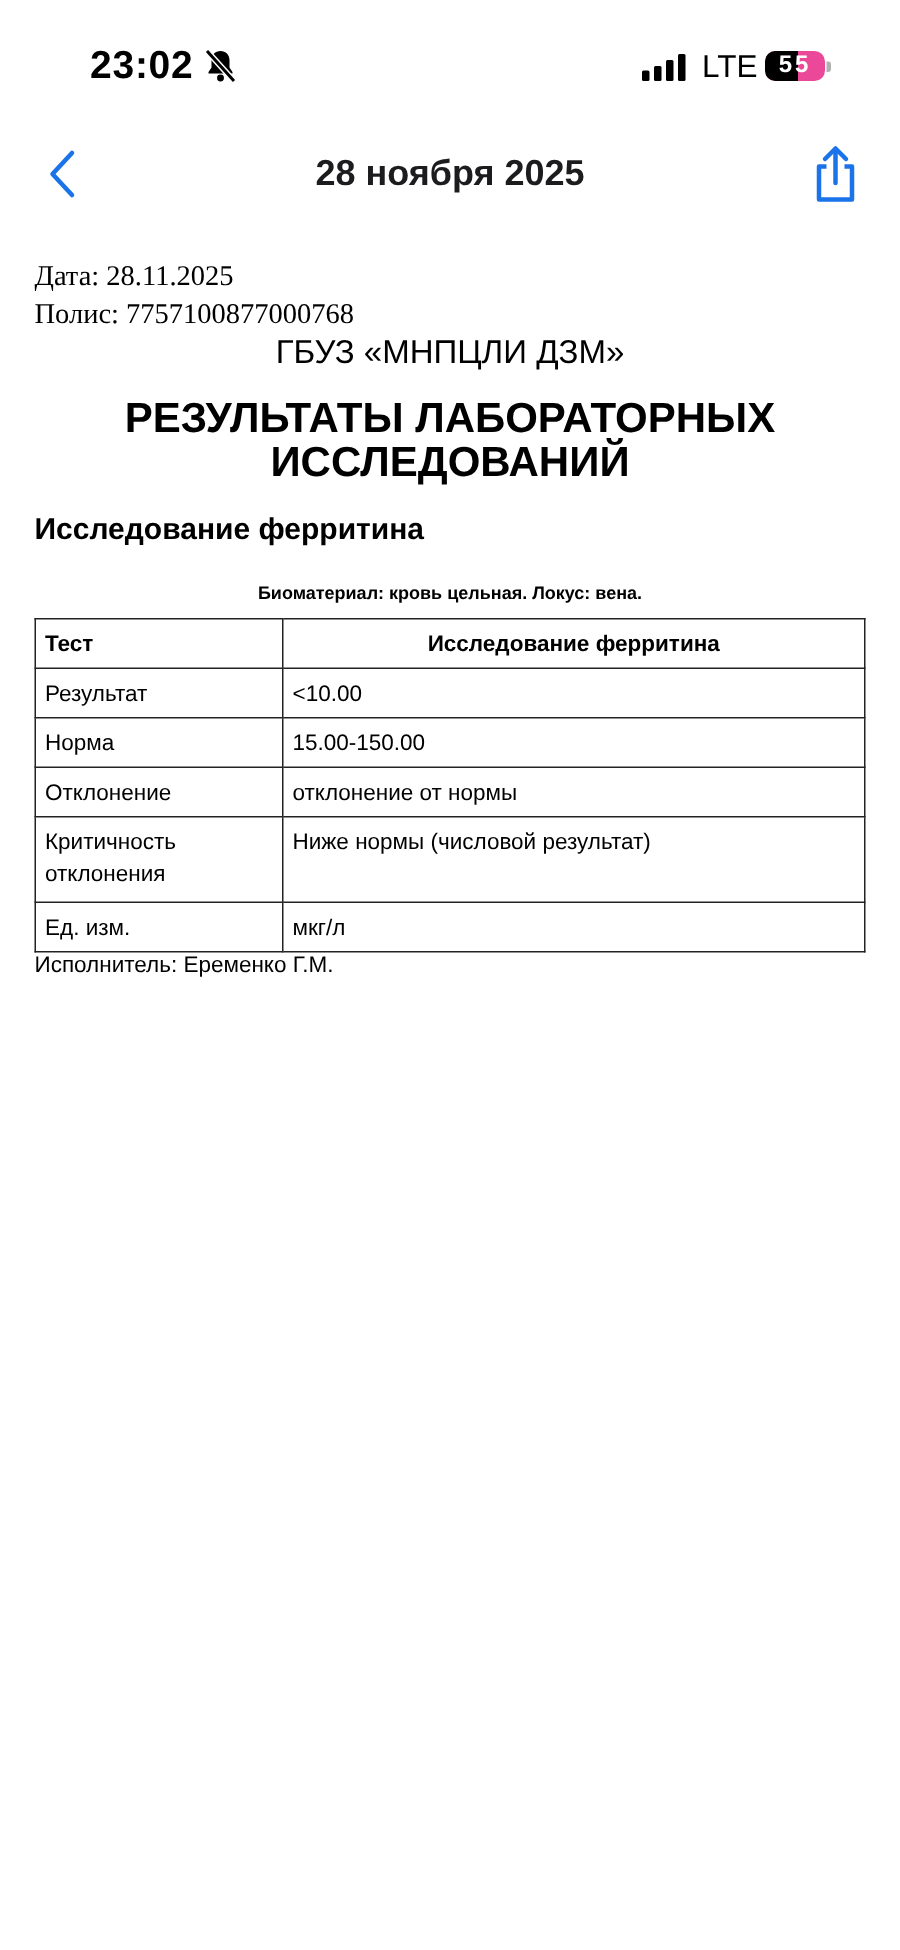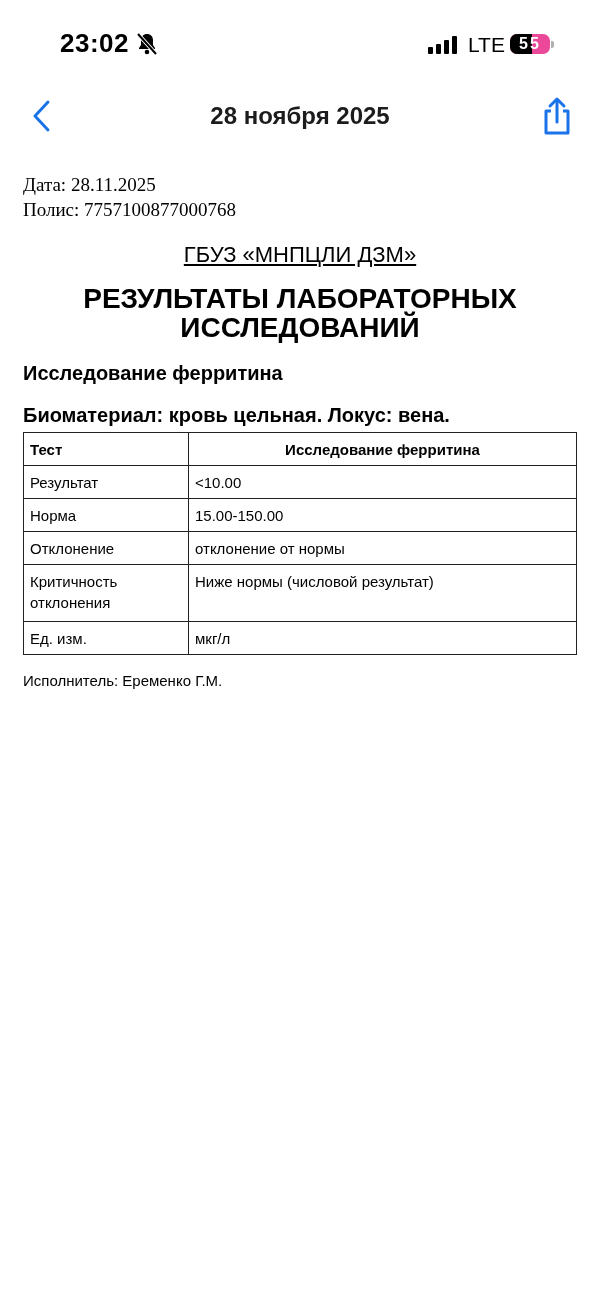--- a/index.html
+++ b/index.html
@@ -15,33 +15,33 @@
   .battery .num { position:absolute; left:0; right:0; top:0; text-align:center; font-size:16px; font-weight:bold; color:#fff; line-height:20px; letter-spacing:2px; }
   .battery-tip { position:absolute; left:551px; top:41px; width:3px; height:7px; background:#b0b0b0; border-radius:0 2px 2px 0; }
 
   .nav { position:absolute; top:90px; left:0; width:600px; height:56px; }
   .back { position:absolute; left:30px; top:8px; width:24px; height:36px; cursor:pointer; }
   .nav-title { position:absolute; left:0; right:0; top:12px; text-align:center; font-size:24px; font-weight:bold; color:#1c1c1e; }
   .share { position:absolute; left:540px; top:6px; width:34px; height:40px; cursor:pointer; }
 
   .doc { position:absolute; left:23px; top:172px; width:554px; }
   .meta { font-family:"Liberation Serif", serif; font-size:19px; line-height:25px; }
-  .org { text-align:center; font-size:22px; margin-top:20px; line-height:26px;text-decoration:underline; }
+  .org { text-align:center; font-size:22px; line-height:26px; }
   .org-sub { text-align:center; font-size:14px; line-height:18px; }
   .h1 { text-align:center; font-size:28px; font-weight:bold; line-height:29px; margin-top:16px; }
   .h2 { font-size:20px; font-weight:bold; margin-top:18px; line-height:26px; }
-  .h3 { font-size:20px; font-weight:bold; margin-top:16px; line-height:26px; }
+  .h3 { font-size:12px; font-weight:bold; margin-top:16px; line-height:26px;text-align:center; }
   table { border-collapse:collapse; width:554px; margin-top:4px; font-size:15px; }
   td, th { border:1.5px solid #222; padding:0 6px; vertical-align:middle; }
   th { height:32px; font-weight:bold; }
   th.c1 { text-align:left; width:152px; }
   td { height:32px; }
   td.c2 { text-align:left; }
   tr.tall td { height:50px; vertical-align:top; padding-top:6px; line-height:21px; }
-  .executor { font-size:15px; margin-top:17px; }
+  .executor { font-size:15px; margin-top:0; }
 </style>
 </head>
 <body>
 
 <div class="status">
   <div class="time">23:02</div>
   <svg class="bell" viewBox="0 0 22 24">
     <path d="M11 2c-3.5 0-6 2.6-6 6v5l-2 3v1h16v-1l-2-3V8c0-3.4-2.5-6-6-6z" fill="#000"></path>
     <circle cx="11" cy="20" r="2.3" fill="#000"></circle>
     <line x1="2" y1="2" x2="20" y2="22" stroke="#fff" stroke-width="4"></line>

